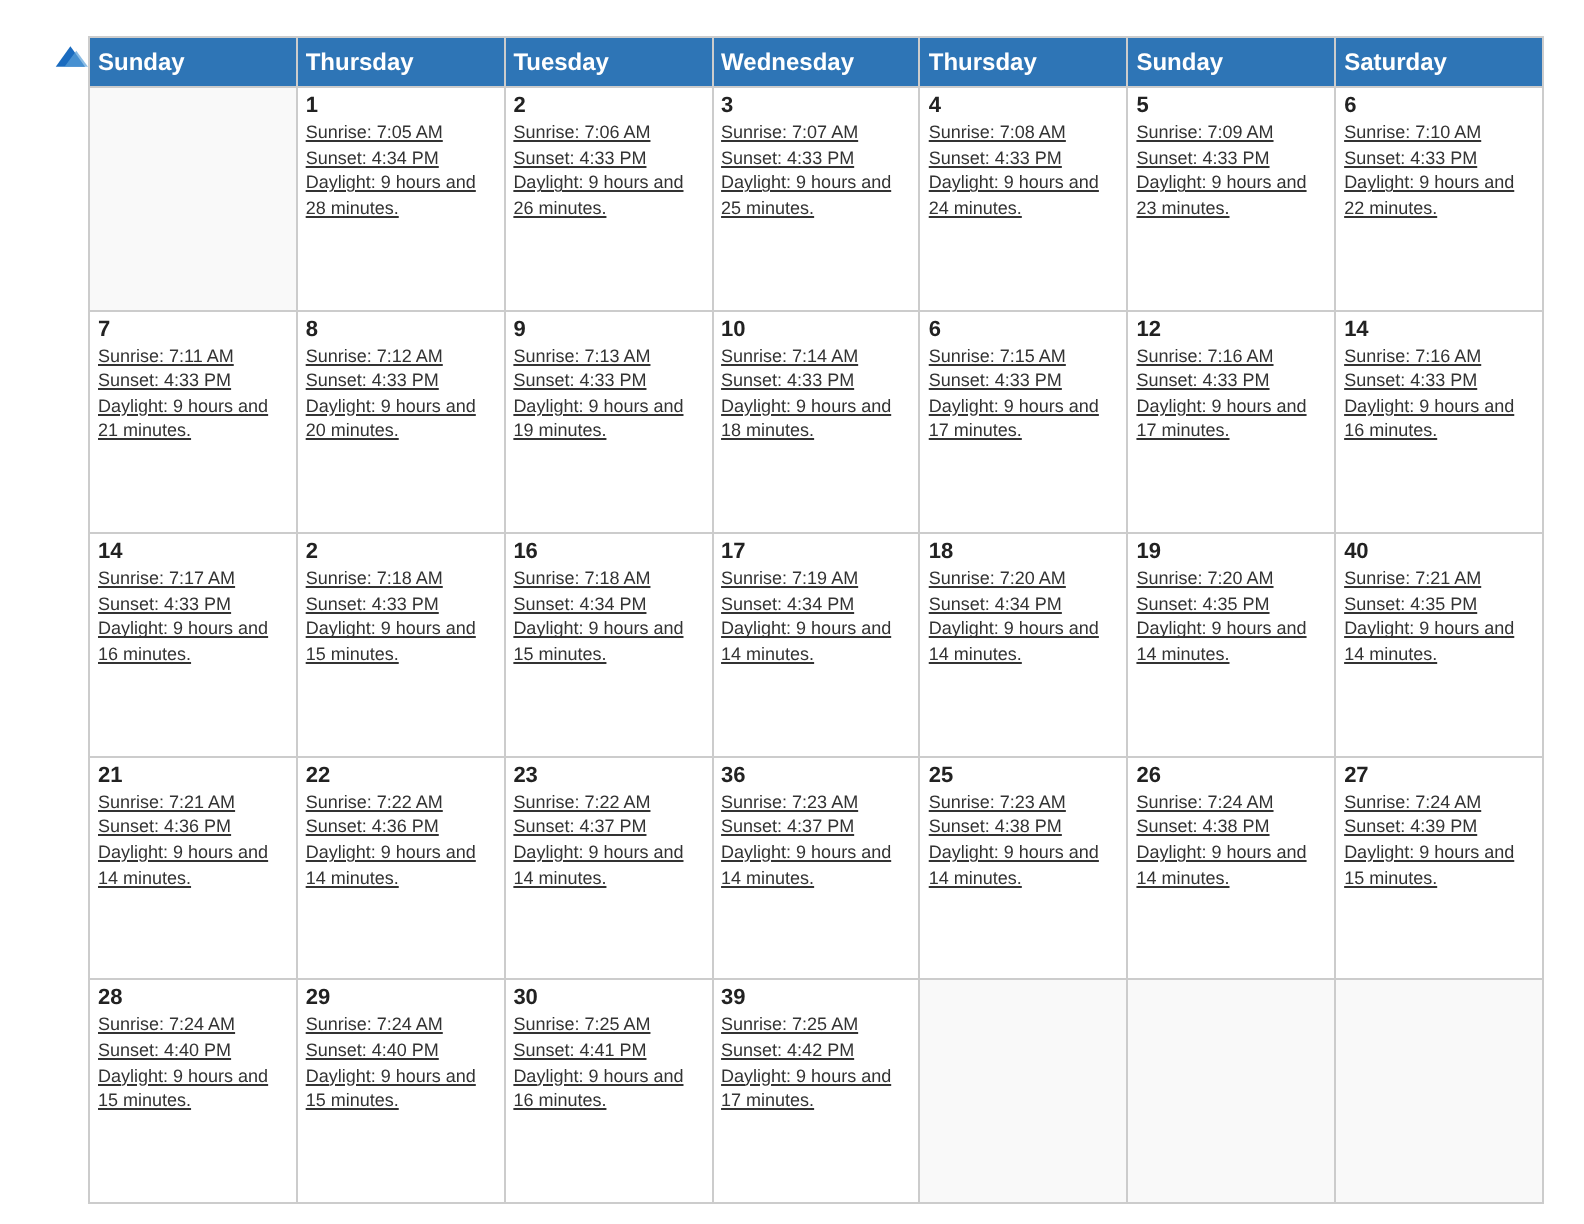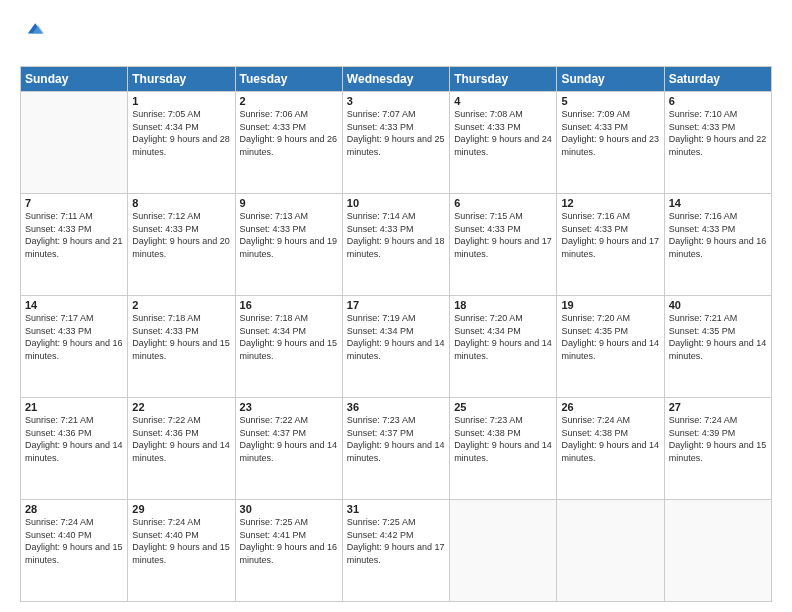--- a/index.html
+++ b/index.html
@@ -8,22 +8,20 @@
       background: #fff;
       width: 792px;
       height: 612px;
       overflow: hidden;
     }
     .page {
       width: 792px;
       height: 612px;
       padding: 18px 20px 10px 20px;
       display: flex;
-      flex-direction: column;
-      gap: 16px;
     }
     .header {
       display: flex;
       align-items: flex-start;
       justify-content: space-between;
       margin-bottom: 10px;
     }
     .logo {
       display: flex;
       align-items: center;
@@ -81,20 +79,21 @@
       font-size: 11px;
       font-weight: bold;
       color: #222;
       display: block;
       margin-bottom: 1px;
     }
     .day-info {
       font-size: 9px;
       color: #333;
       line-height: 1.4;
+      text-decoration: underline;
     }
     .empty-cell {
       background: #f9f9f9;
     }
   </style>
 </head>
 <body>
 
 <div class="page">
   <div class="header">
@@ -257,21 +256,21 @@
           </td>
           <td>
             <span class="day-num">29</span>
             <div class="day-info">Sunrise: 7:24 AM<br>Sunset: 4:40 PM<br>Daylight: 9 hours and 15 minutes.</div>
           </td>
           <td>
             <span class="day-num">30</span>
             <div class="day-info">Sunrise: 7:25 AM<br>Sunset: 4:41 PM<br>Daylight: 9 hours and 16 minutes.</div>
           </td>
           <td>
-            <span class="day-num">31</span>
+            <span class="day-num">39</span>
             <div class="day-info">Sunrise: 7:25 AM<br>Sunset: 4:42 PM<br>Daylight: 9 hours and 17 minutes.</div>
           </td>
           <td class="empty-cell"></td>
           <td class="empty-cell"></td>
           <td class="empty-cell"></td>
         </tr>
       </tbody>
   </table>
 </div>
 

